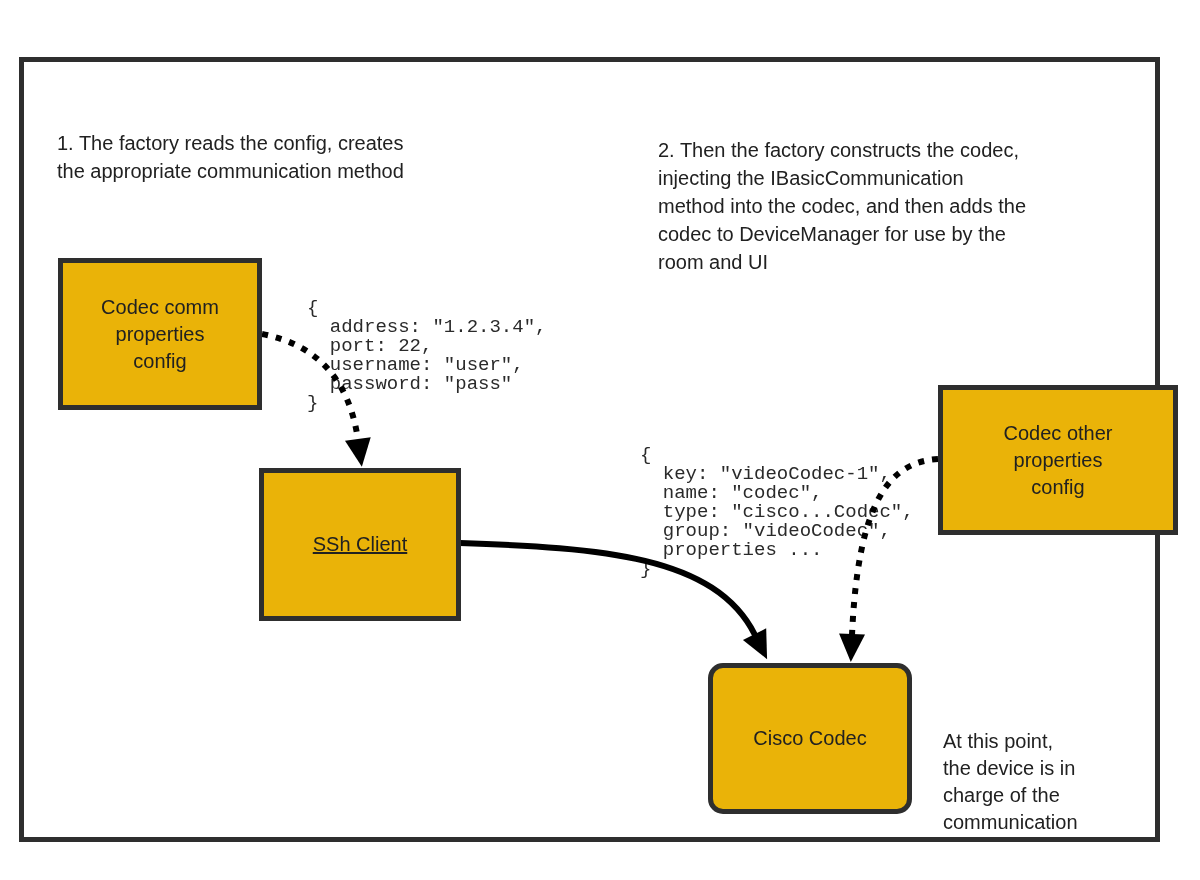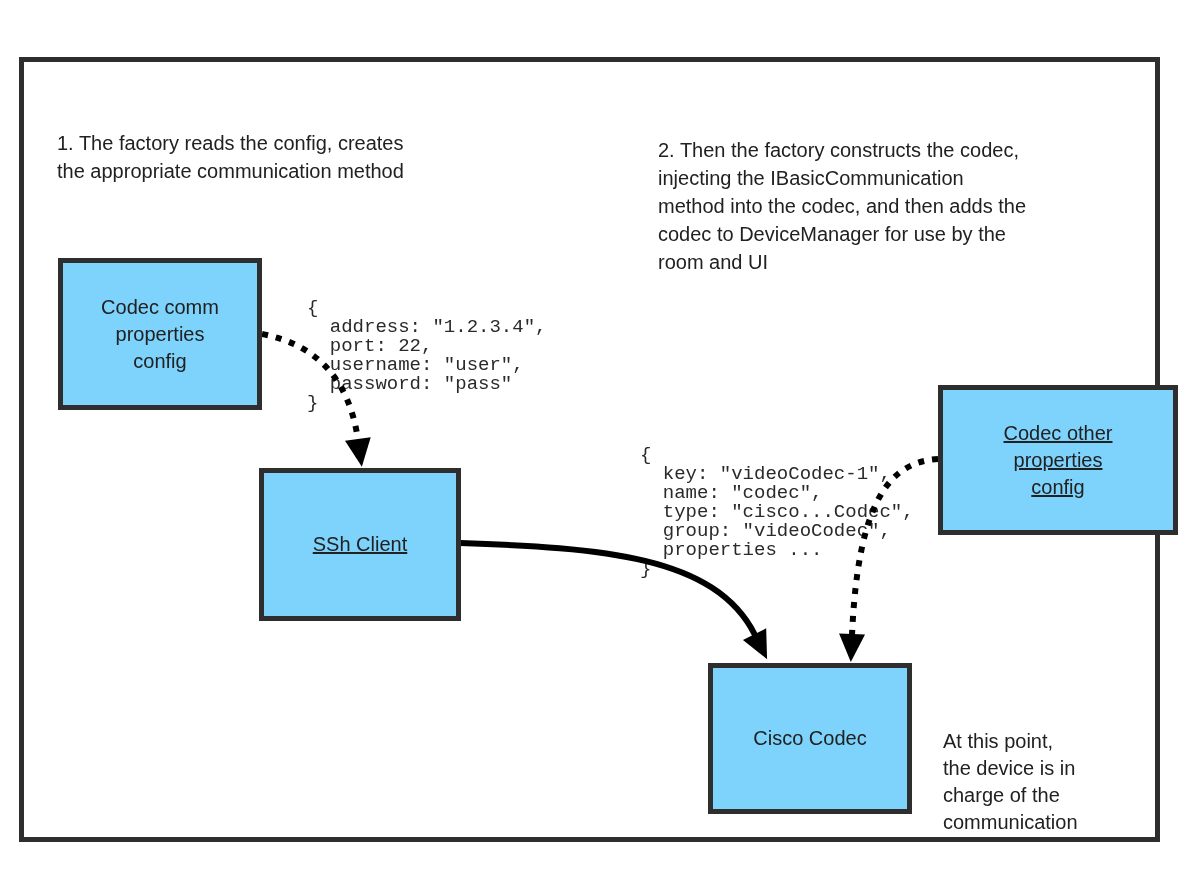--- a/index.html
+++ b/index.html
@@ -49,34 +49,34 @@
   .arrows {
     position: absolute;
     left: 0;
     top: 0;
     pointer-events: none;
   }
   .box {
     position: absolute;
     border: 5px solid #2e2e2e;
     box-sizing: border-box;
-    background: #7dd3fc;
+    background: #eab308;
     display: flex;
     align-items: center;
     justify-content: center;
     text-align: center;
     font-size: 20px;
     line-height: 27px;
     white-space: pre-line;
     color: #212121;
   }
   .box-codec-comm  { left: 58px;  top: 258px; width: 204px; height: 152px; }
   .box-ssh-client  { left: 259px; top: 468px; width: 202px; height: 153px; text-decoration: underline; }
-  .box-codec-other { left: 938px; top: 385px; width: 240px; height: 150px; text-decoration: underline; }
-  .box-cisco-codec { left: 708px; top: 663px; width: 204px; height: 151px; }
+  .box-codec-other { left: 938px; top: 385px; width: 240px; height: 150px; }
+  .box-cisco-codec { left: 708px; top: 663px; width: 204px; height: 151px; border-radius: 15px; }
   .note-step1 { left: 57px;  top: 85px;  }
   .note-step2 { left: 658px; top: 92px;  }
   .note-final { left: 943px; top: 684px; }
   .code-comm  { left: 307px; top: 299px; }
   .code-codec { left: 640px; top: 446px; }
 </style>
 </head>
 <body>
 
 <div class="canvas">

